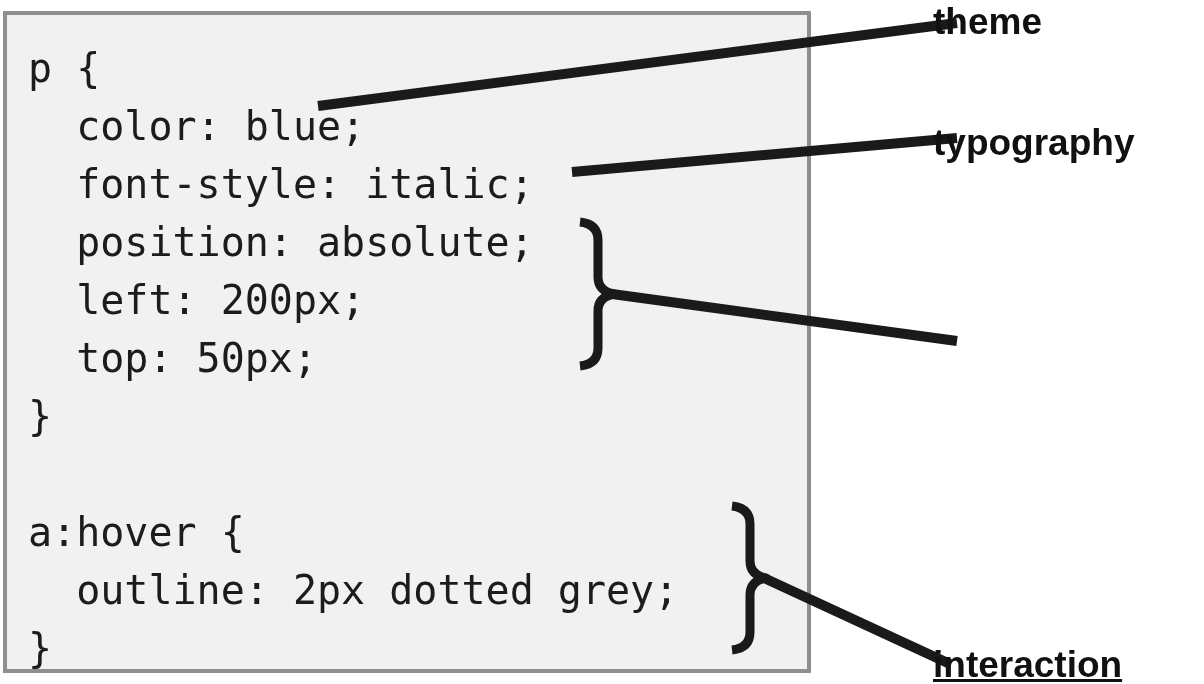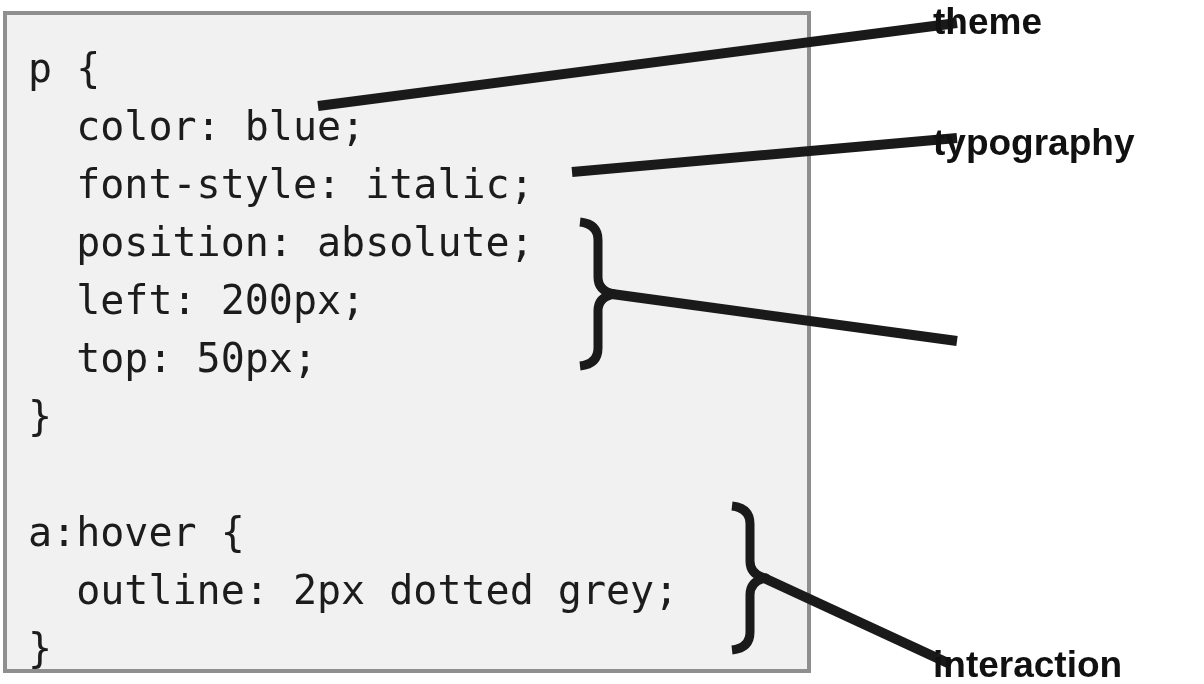--- a/index.html
+++ b/index.html
@@ -65,21 +65,21 @@
     left: 933px;
     font-size: 37px;
     font-weight: bold;
     color: #111111;
     white-space: nowrap;
     line-height: 40px;
   }
   .anno-theme       { top: 2px; }
   .anno-typography  { top: 123px; text-align: center; }
   .anno-layout      { top: 325px; }
-  .anno-interaction { top: 645px; }
+  .anno-interaction { top: 645px; text-decoration: underline; }
 </style>
 </head>
 <body>
 
 <div class="canvas">
 
   <div class="code-box">
     <pre class="code"><div class="code-line">p {</div><div class="code-line">  color: blue;</div><div class="code-line">  font-style: italic;</div><div class="code-line">  position: absolute;</div><div class="code-line">  left: 200px;</div><div class="code-line">  top: 50px;</div><div class="code-line">}</div><div class="code-line"></div><div class="code-line">a:hover {</div><div class="code-line">  outline: 2px dotted grey;</div><div class="code-line">}</div></pre>
   </div>
 

